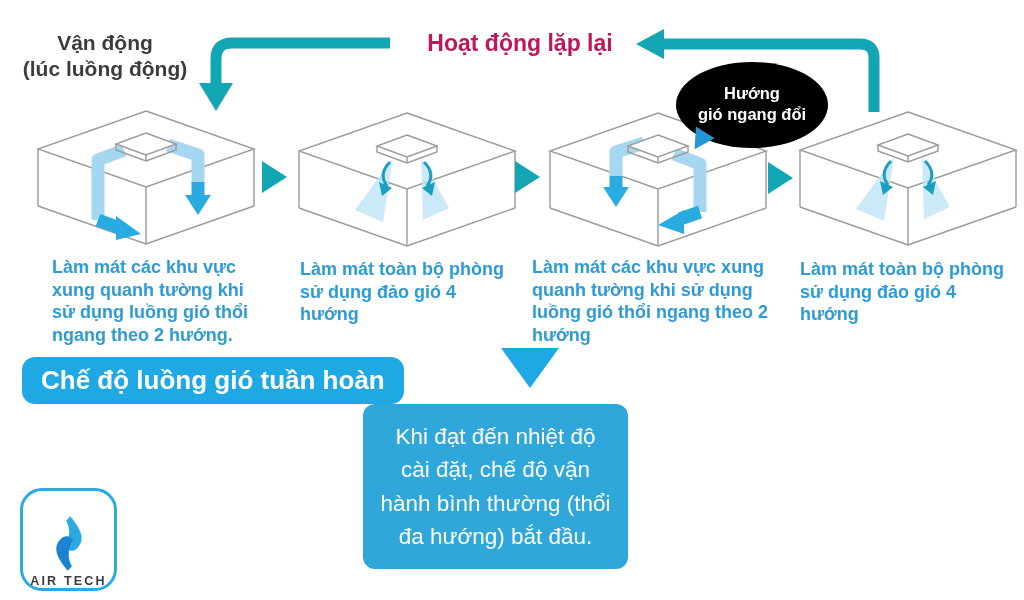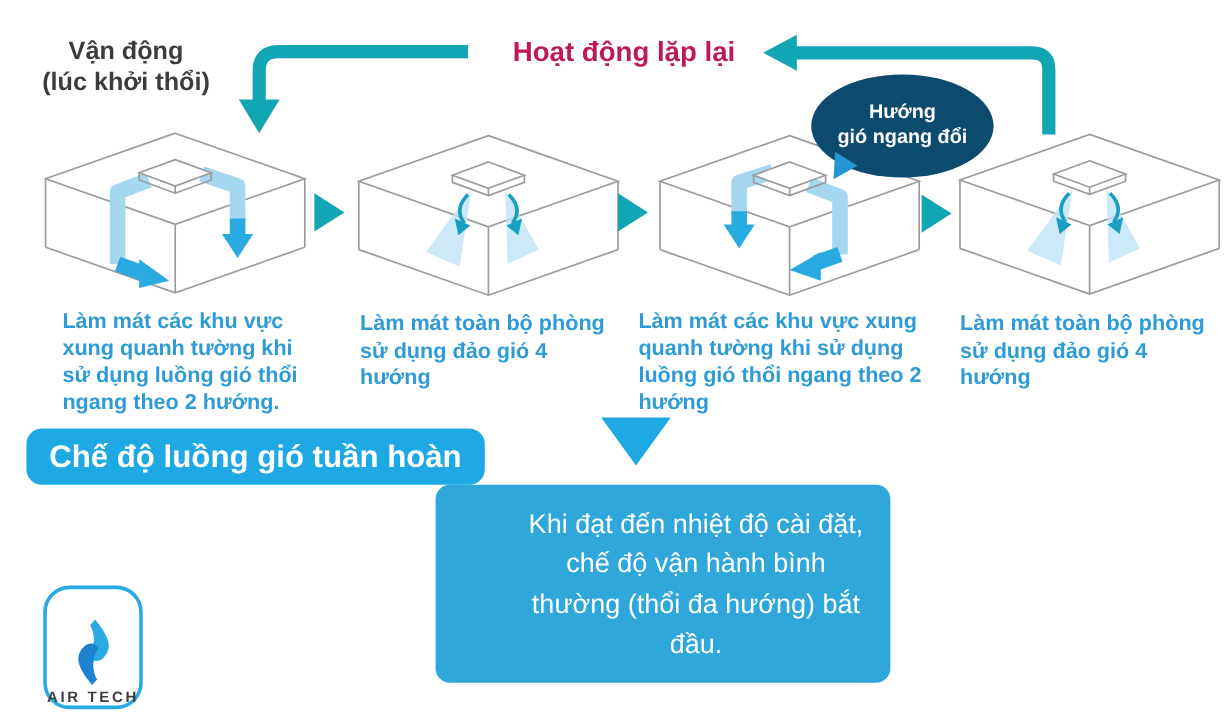--- a/index.html
+++ b/index.html
@@ -17,21 +17,21 @@
     color:#3c3c3c; font-size:21px; font-weight:600; line-height:1.22;
   }
   .repeat-label {
     left:415px; top:30px; width:210px; text-align:center;
     color:#be185d; font-size:23px; font-weight:700;
   }
 
   
   .bubble {
     left:676px; top:62px; width:152px; height:86px;
-    background:#0c4a6e; border-radius:50%;
+    background:#000000; border-radius:50%;
     color:#ffffff; font-size:16.5px; font-weight:600;
     text-align:center; line-height:1.25; padding-top:21px; z-index:6;
   }
   .bubble-tail {
     position:absolute; left:10px; bottom:-13px;
     width:0; height:0;
     border:11px solid transparent; border-top:20px solid #2496d4;
     transform:rotate(32deg);
   }
 
@@ -48,48 +48,48 @@
   
   .banner {
     left:22px; top:357px; height:47px;
     background:#1fa9e4; border-radius:13px;
     color:#ffffff; font-size:26px; font-weight:700;
     line-height:47px; padding:0 19px; display:inline-block;
   }
 
   
   .info-box {
-    left:363px; top:404px; width:379px; height:165px;
+    left:363px; top:404px; width:265px; height:165px;
     background:#2fa7da; border-radius:12px;
     color:#ffffff; font-size:22.5px; font-weight:500;
     text-align:center; line-height:1.48;
-    display:flex; align-items:center; justify-content:flex-end;
+    display:flex; align-items:center; justify-content:center;
     padding:10px 16px;
   }
 
   
   .logo {
-    left:36px; top:488px; width:83px; height:103px;
+    left:20px; top:488px; width:97px; height:103px;
     border:3px solid #29abe2; border-radius:22px; background:#ffffff;
     display:flex; flex-direction:column; align-items:center;
     justify-content:flex-start; padding-top:23px;
   }
   .logo-text {
     color:#3d3d3d; font-size:12.5px; font-weight:700;
     letter-spacing:2.2px; margin-top:2px; white-space:nowrap;
   }
 </style>
 </head>
 <body>
 
 <div id="canvas">
 
   <div class="abs start-label">
     <div>Vận động</div>
-    <div>(lúc khởi thổi)</div>
+    <div>(lúc luồng động)</div>
   </div>
 
   <svg class="abs" style="left:192px; top:33px;" width="200" height="80" viewBox="0 0 200 80">
     <path d="M 198,10 L 40,10 Q 24,10 24,26 L 24,52" fill="none" stroke="#12a5b3" stroke-width="11"></path>
     <polygon points="7,50 41,50 24,78" fill="#12a5b3"></polygon>
   </svg>
 
   <div class="abs repeat-label">Hoạt động lặp lại</div>
 
   <svg class="abs" style="left:632px; top:28px;" width="252" height="86" viewBox="0 0 252 86">

